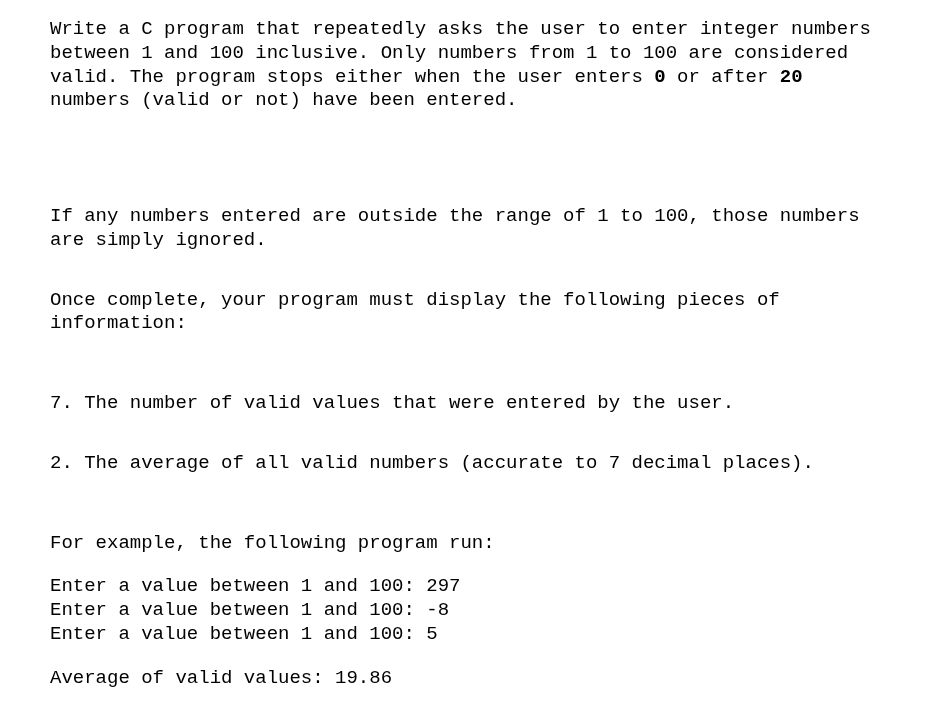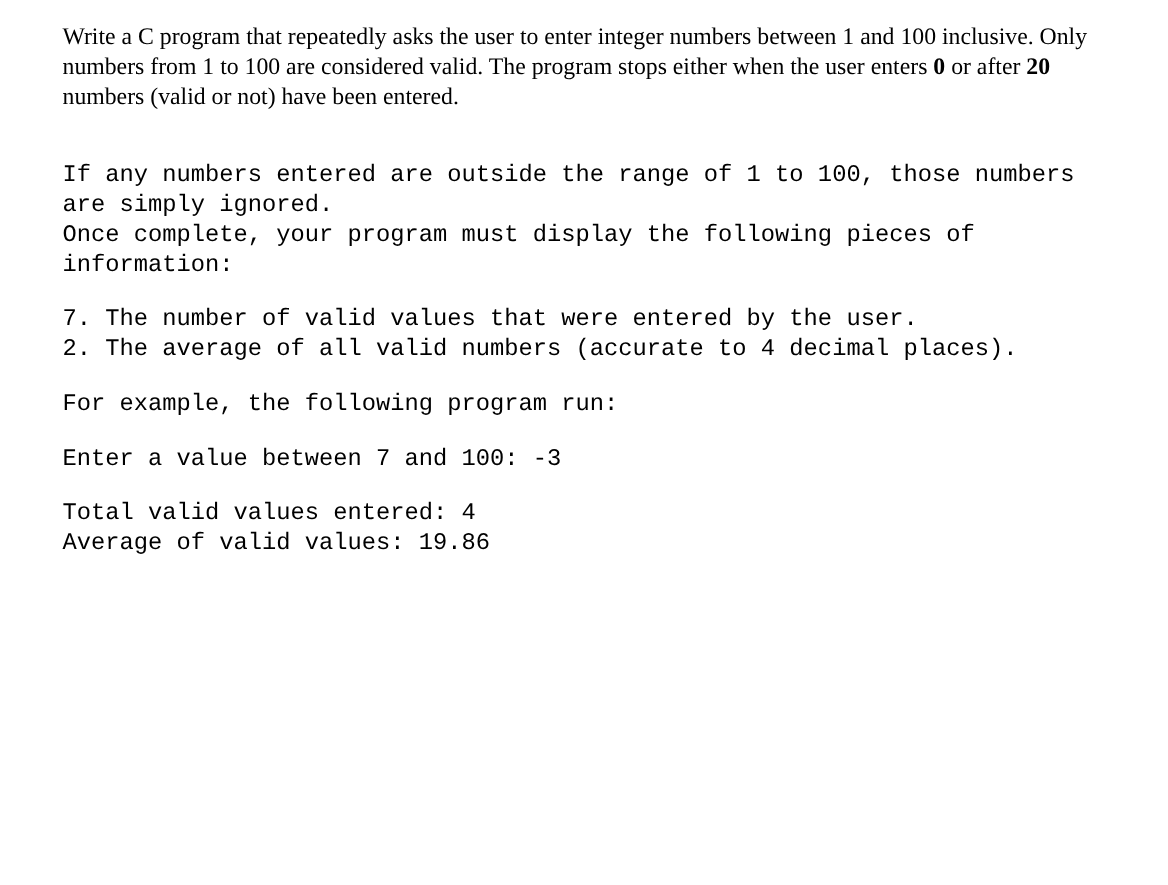--- a/index.html
+++ b/index.html
@@ -11,25 +11,25 @@
       width: 934px;
       height: 708px;
       background: #ffffff;
       font-family: "Courier New", Courier, monospace;
       font-size: 19px;
       line-height: 1.25;
       color: #000000;
       padding: 18px 50px 18px 50px;
     }
     .para {
-      margin-bottom: 12px;
-      font-family: Liberation Serif, serif;
+      margin-bottom: 28px;
     }
     .para-tight {
       margin-bottom: 0;
+      margin-top: 36px;
     }
     .bold {
       font-weight: bold;
     }
     .spacer-lg {
       height: 28px;
     }
     .spacer-md {
       height: 20px;
     }
@@ -52,33 +52,34 @@
 <div class="para-tight">
   <span>Once complete, your program must display the following pieces of information:</span>
 </div>
 
 <div class="spacer-md"></div>
 
 <div class="para-tight">
   <span>7. The number of valid values that were entered by the user.</span>
 </div>
 <div class="para-tight">
-  <span>2. The average of all valid numbers (accurate to 4 decimal places).</span>
+  <span>2. The average of all valid numbers (accurate to 7 decimal places).</span>
 </div>
 
 <div class="spacer-md"></div>
 
 <div class="para-tight">
   <span>For example, the following program run:</span>
 </div>
 
 <div class="spacer-md"></div>
 
 <div>
-  <span class="line">Enter a value between 7 and 100: -3</span>
+  <span class="line">Enter a value between 1 and 100: 297</span>
+  <span class="line">Enter a value between 1 and 100: -8</span>
+  <span class="line">Enter a value between 1 and 100: 5</span>
 </div>
 
 <div class="spacer-md"></div>
 
 <div>
-  <span class="line">Total valid values entered: 4</span>
   <span class="line">Average of valid values: 19.86</span>
 </div>
 
 </body></html>

